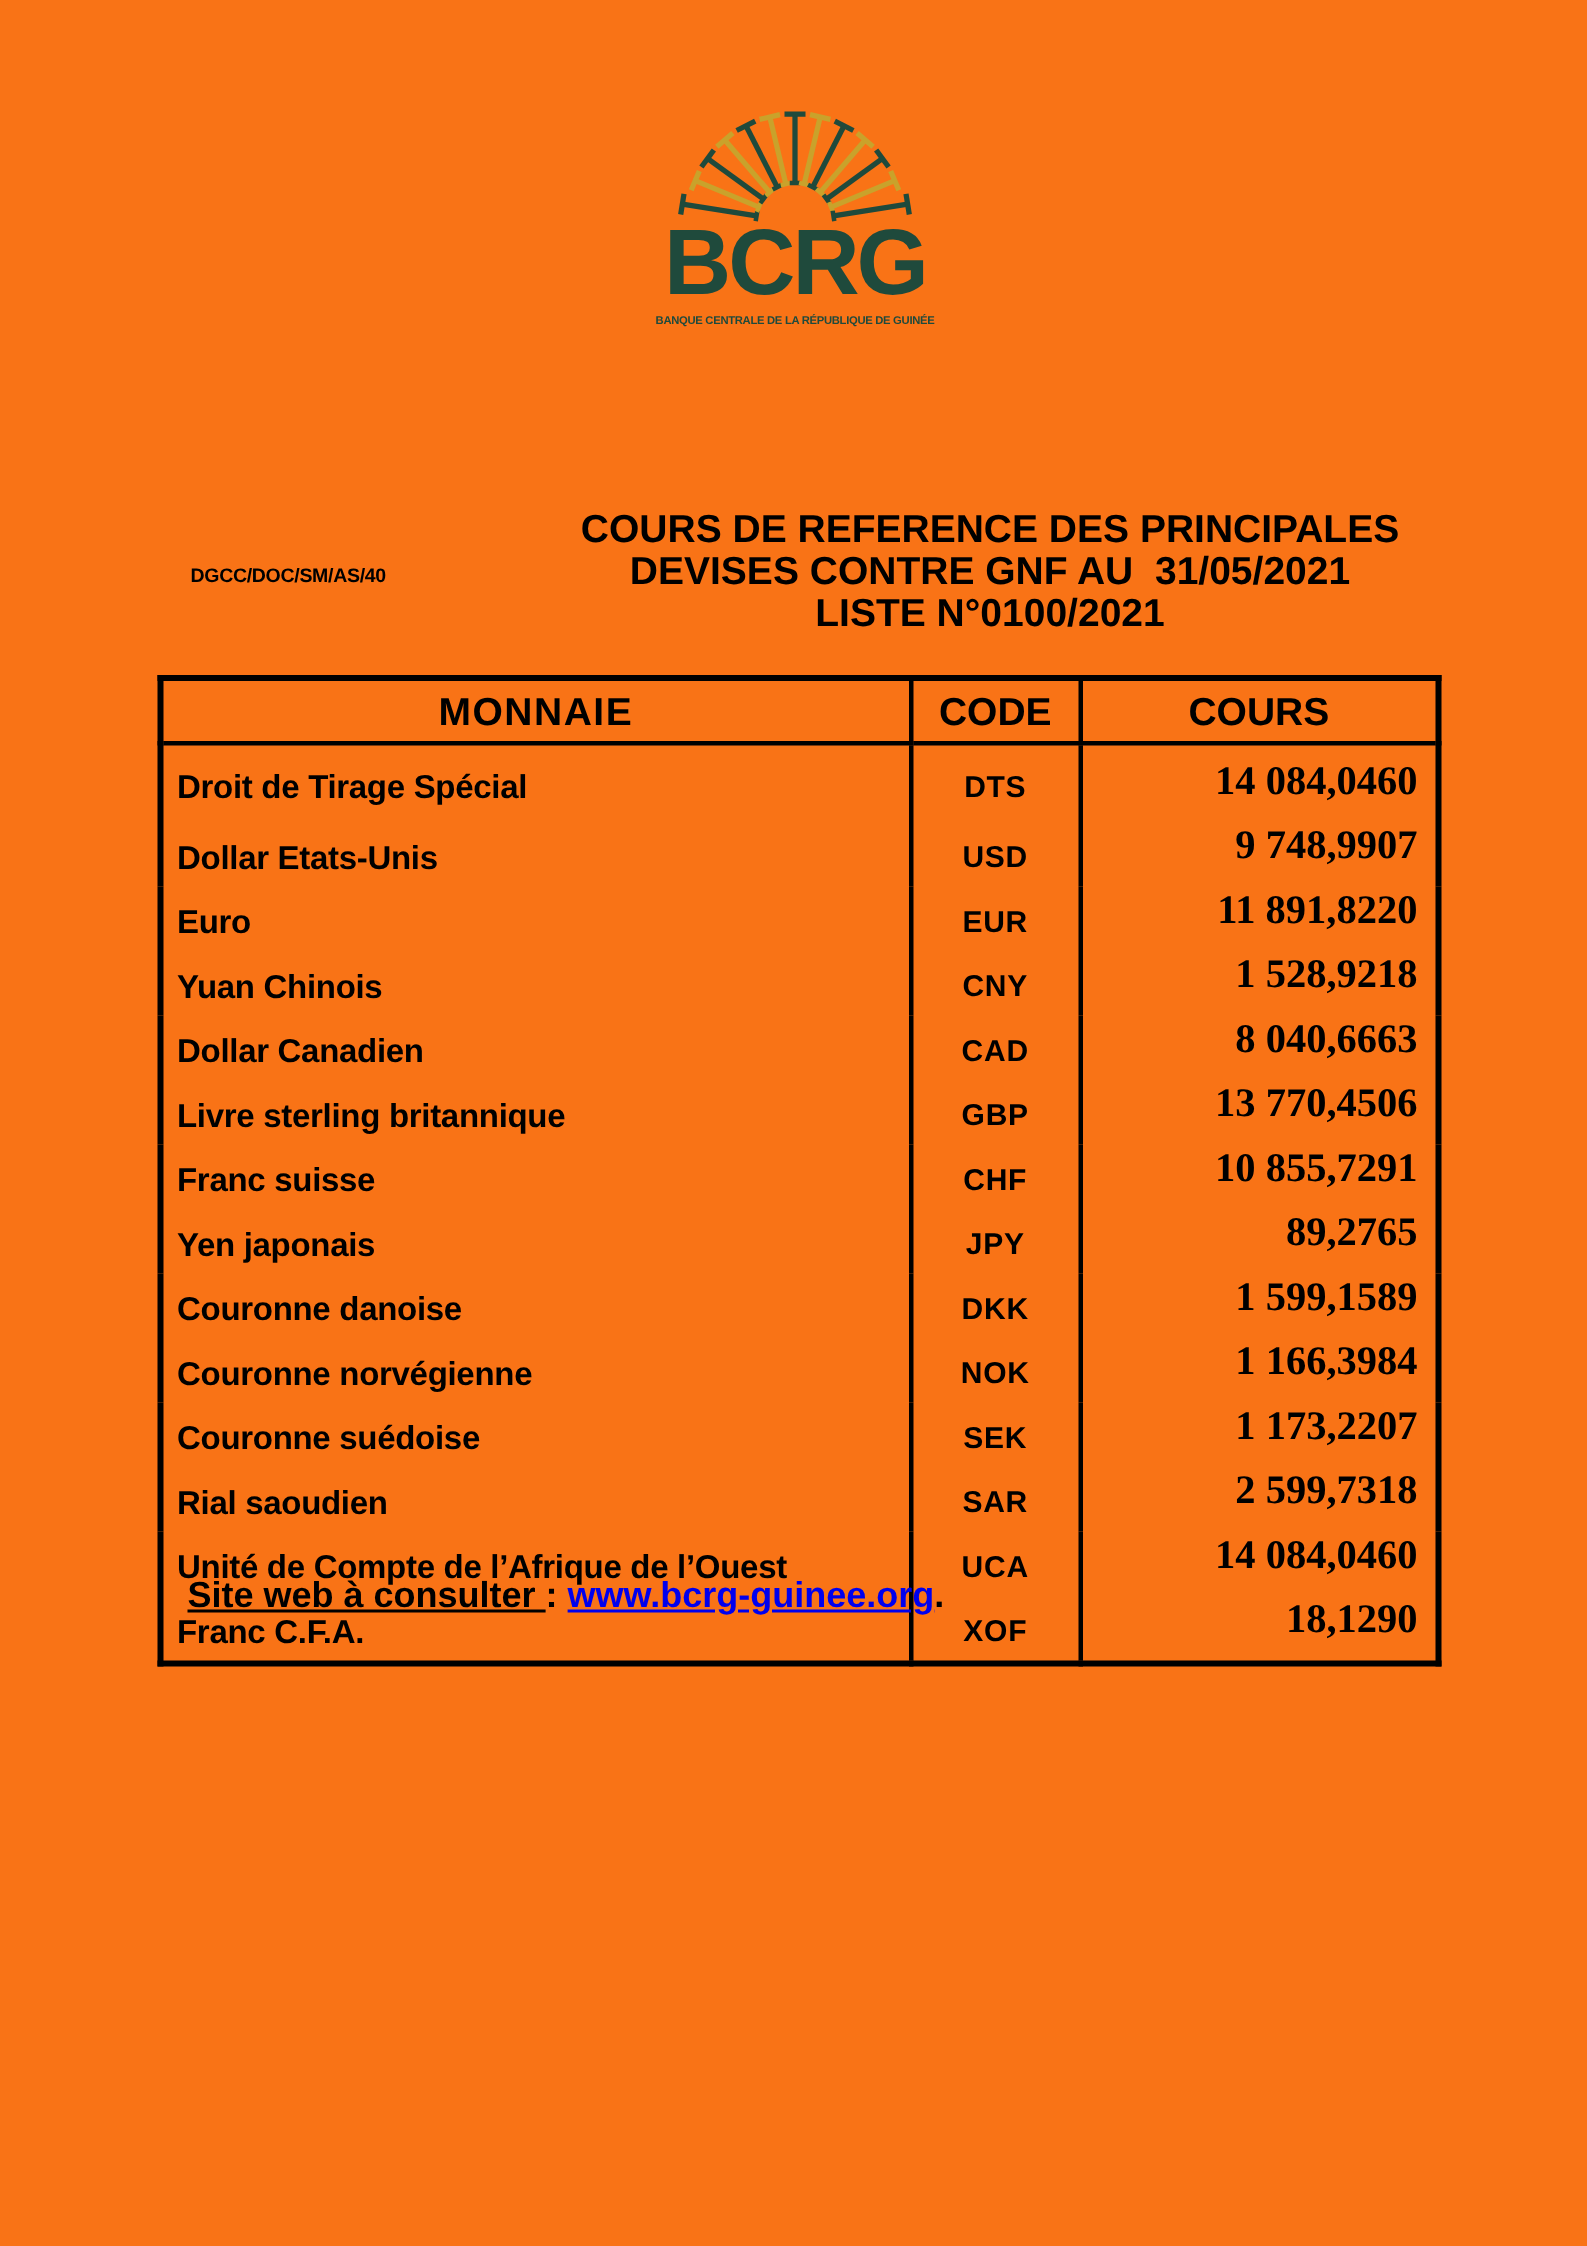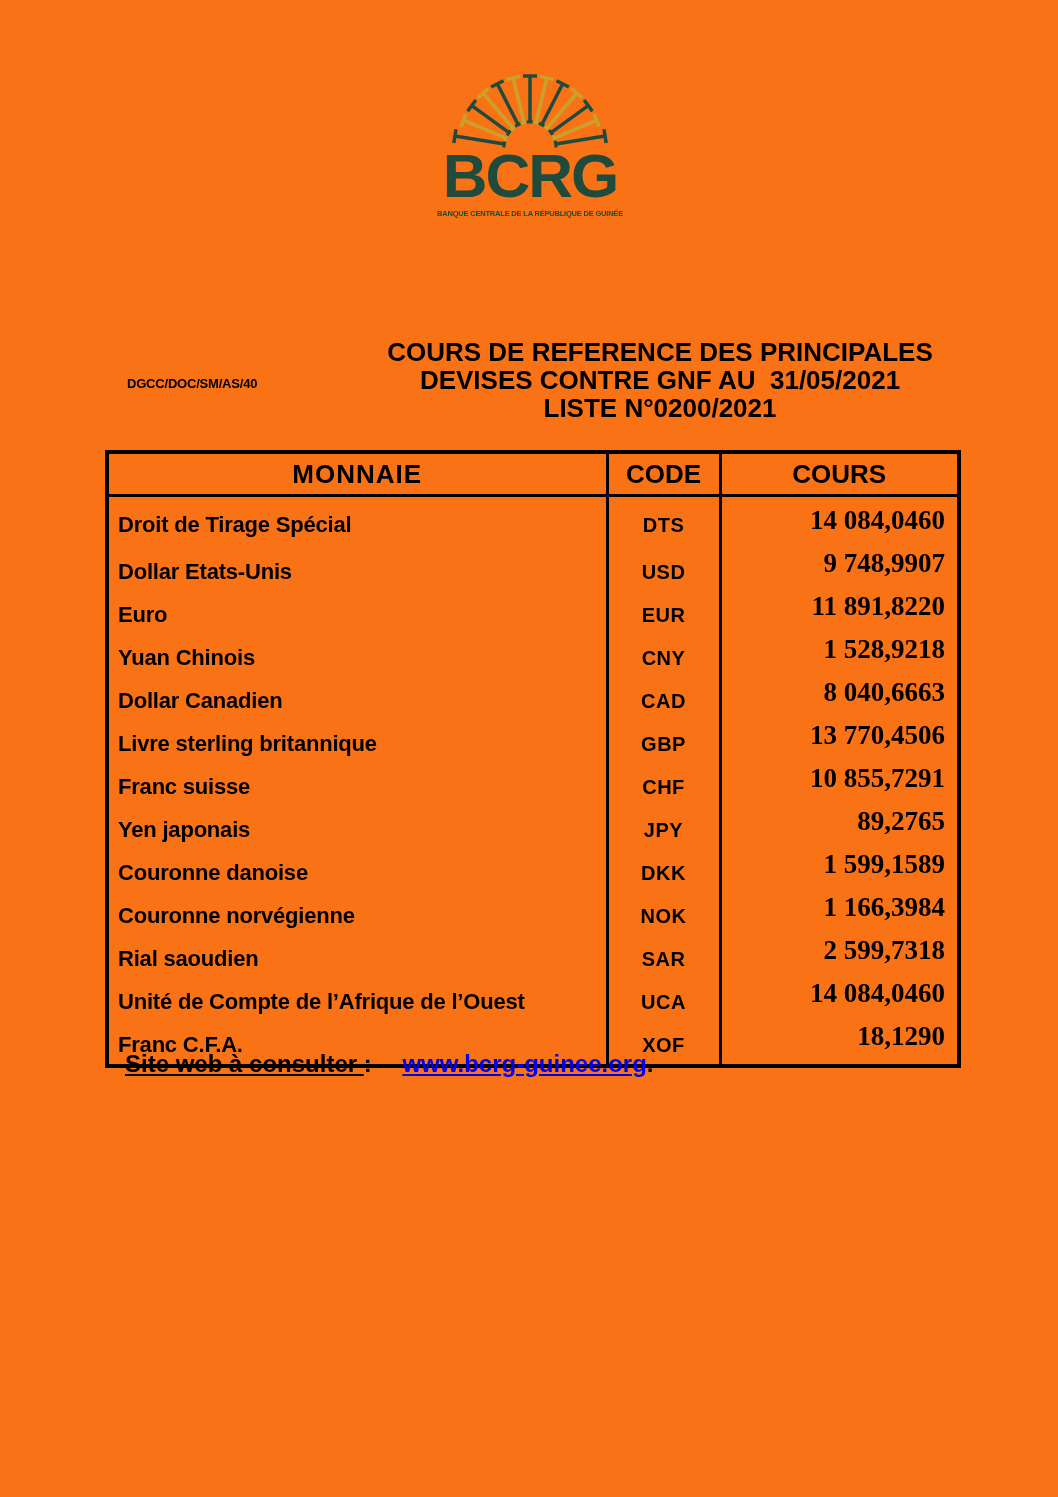--- a/index.html
+++ b/index.html
@@ -90,21 +90,21 @@
     text-align:right;
     padding-right:12px !important;padding-bottom:12px !important;
   }
   
   .footer{
     position:absolute;left:125px;top:1050px;
     font-size:24px;font-weight:bold;
     white-space:pre;
   }
   .footer .label{text-decoration:underline;}
-  .footer a.site-link{font-weight:bold;cursor:pointer;margin-left:24px;}
+  .footer a.site-link{font-weight:bold;cursor:pointer;}
 </style>
 </head>
 <body>
 
 <div class="page">
 
   <div class="logo">
     <svg viewBox="0 0 180 105">
         <line x1="64.3" y1="91.9" x2="14.9" y2="84.1" stroke="#1F4A3C" stroke-width="3.5"></line>
         <line x1="13.8" y1="91.0" x2="16.0" y2="77.2" stroke="#1F4A3C" stroke-width="3.5"></line>
@@ -149,21 +149,21 @@
     <div class="logo-acronym" style="color: rgb(31, 74, 60);">BCRG</div>
     <div class="logo-subtitle" style="color: rgb(31, 74, 60); text-align: center;">BANQUE CENTRALE DE LA RÉPUBLIQUE DE GUINÉE</div>
   </div>
 
 
   <div class="reference">DGCC/DOC/SM/AS/40</div>
 
   <div class="title">
     <div>COURS DE REFERENCE DES PRINCIPALES</div>
     <div>DEVISES CONTRE GNF AU  31/05/2021</div>
-    <div>LISTE N°0200/2021</div>
+    <div>LISTE N°0100/2021</div>
   </div>
 
   <table class="rates">
     <colgroup>
         <col class="w-monnaie">
         <col class="w-code">
         <col class="w-cours">
       </colgroup>
     <thead>
       <tr>
@@ -217,20 +217,25 @@
           <td class="c-monnaie">Couronne danoise</td>
           <td class="c-code">DKK</td>
           <td class="c-cours">1 599,1589</td>
         </tr>
         <tr>
           <td class="c-monnaie">Couronne norvégienne</td>
           <td class="c-code">NOK</td>
           <td class="c-cours">1 166,3984</td>
         </tr>
         <tr>
+          <td class="c-monnaie">Couronne suédoise</td>
+          <td class="c-code">SEK</td>
+          <td class="c-cours">1 173,2207</td>
+        </tr>
+        <tr>
           <td class="c-monnaie">Rial saoudien</td>
           <td class="c-code">SAR</td>
           <td class="c-cours">2 599,7318</td>
         </tr>
         <tr>
           <td class="c-monnaie">Unité de Compte de l’Afrique de l’Ouest</td>
           <td class="c-code">UCA</td>
           <td class="c-cours">14 084,0460</td>
         </tr>
         <tr>

